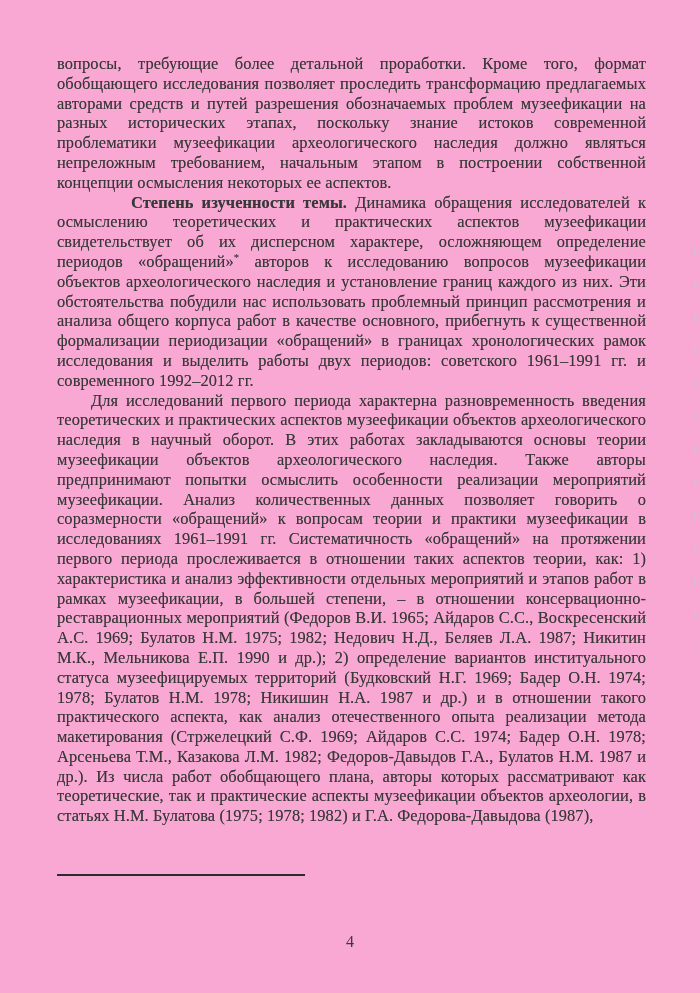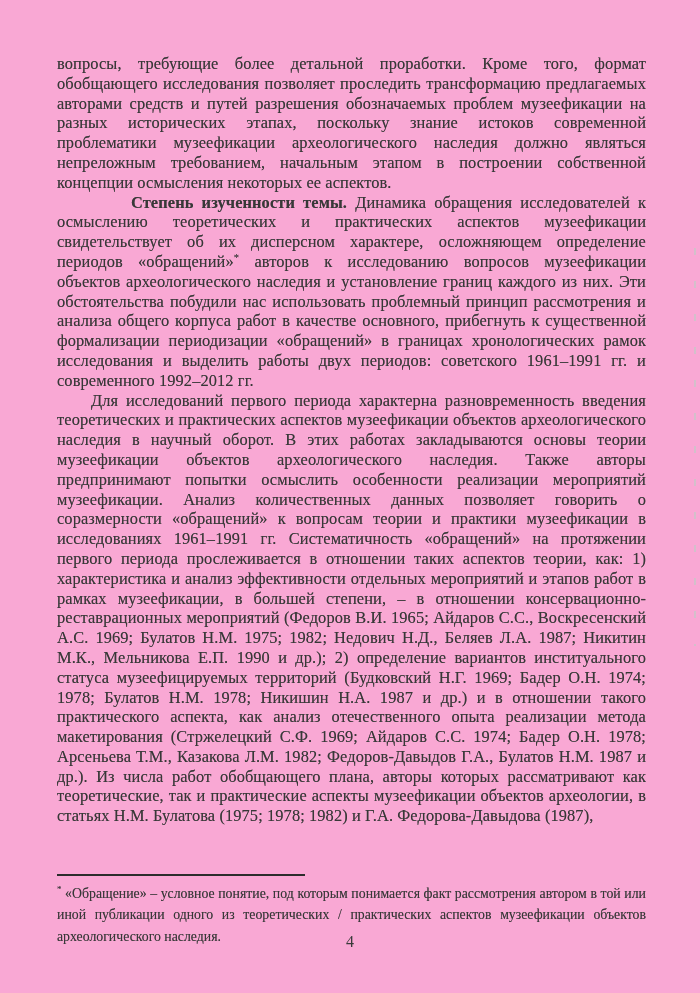--- a/index.html
+++ b/index.html
@@ -100,20 +100,19 @@
     <p><span>вопросы, требующие более детальной проработки. Кроме того, формат обобщающего исследования позволяет проследить трансформацию предлагаемых авторами средств и путей разрешения обозначаемых проблем музеефикации на разных исторических этапах, поскольку знание истоков современной проблематики музеефикации археологического наследия должно являться непреложным требованием, начальным этапом в построении собственной концепции осмысления некоторых ее аспектов.</span></p>
 
     <p class="para-indent"><span class="section-heading">Степень изученности темы.</span><span> Динамика обращения исследователей к осмыслению теоретических и практических аспектов музеефикации свидетельствует об их дисперсном характере, осложняющем определение периодов «обращений»</span><sup class="ref">*</sup><span> авторов к исследованию вопросов музеефикации объектов археологического наследия и установление границ каждого из них. Эти обстоятельства побудили нас использовать проблемный принцип рассмотрения и анализа общего корпуса работ в качестве основного, прибегнуть к существенной формализации периодизации «обращений» в границах хронологических рамок исследования и выделить работы двух периодов: советского 1961–1991 гг. и современного 1992–2012 гг.</span></p>
 
     <p class="para-indent"><span>Для исследований первого периода характерна разновременность введения теоретических и практических аспектов музеефикации объектов археологического наследия в научный оборот. В этих работах закладываются основы теории музеефикации объектов археологического наследия. Также авторы предпринимают попытки осмыслить особенности реализации мероприятий музеефикации. Анализ количественных данных позволяет говорить о соразмерности «обращений» к вопросам теории и практики музеефикации в исследованиях 1961–1991 гг. Систематичность «обращений» на протяжении первого периода прослеживается в отношении таких аспектов теории, как: 1) характеристика и анализ эффективности отдельных мероприятий и этапов работ в рамках музеефикации, в большей степени, – в отношении консервационно-реставрационных мероприятий (Федоров В.И. 1965; Айдаров С.С., Воскресенский А.С. 1969; Булатов Н.М. 1975; 1982; Недович Н.Д., Беляев Л.А. 1987; Никитин М.К., Мельникова Е.П. 1990 и др.); 2) определение вариантов институального статуса музеефицируемых территорий (Будковский Н.Г. 1969; Бадер О.Н. 1974; 1978; Булатов Н.М. 1978; Никишин Н.А. 1987 и др.) и в отношении такого практического аспекта, как анализ отечественного опыта реализации метода макетирования (Стржелецкий С.Ф. 1969; Айдаров С.С. 1974; Бадер О.Н. 1978; Арсеньева Т.М., Казакова Л.М. 1982; Федоров-Давыдов Г.А., Булатов Н.М. 1987 и др.). Из числа работ обобщающего плана, авторы которых рассматривают как теоретические, так и практические аспекты музеефикации объектов археологии, в статьях Н.М. Булатова (1975; 1978; 1982) и Г.А. Федорова-Давыдова (1987),</span></p>
 
   </div>
 
   <div class="footnote-area">
     <div class="footnote-rule"></div>
-    <p class="footnote"><sup>*</sup><span> «Обращение» – условное понятие, под которым понимается факт рассмотрения автором в той или иной публикации одного из теоретических / практических аспектов музеефикации объектов археологического наследия.</span></p>
   </div>
 
   <div class="page-number">4</div>
 
   <div class="scan-artifacts"></div>
 
 </div>
 
 </body></html>

